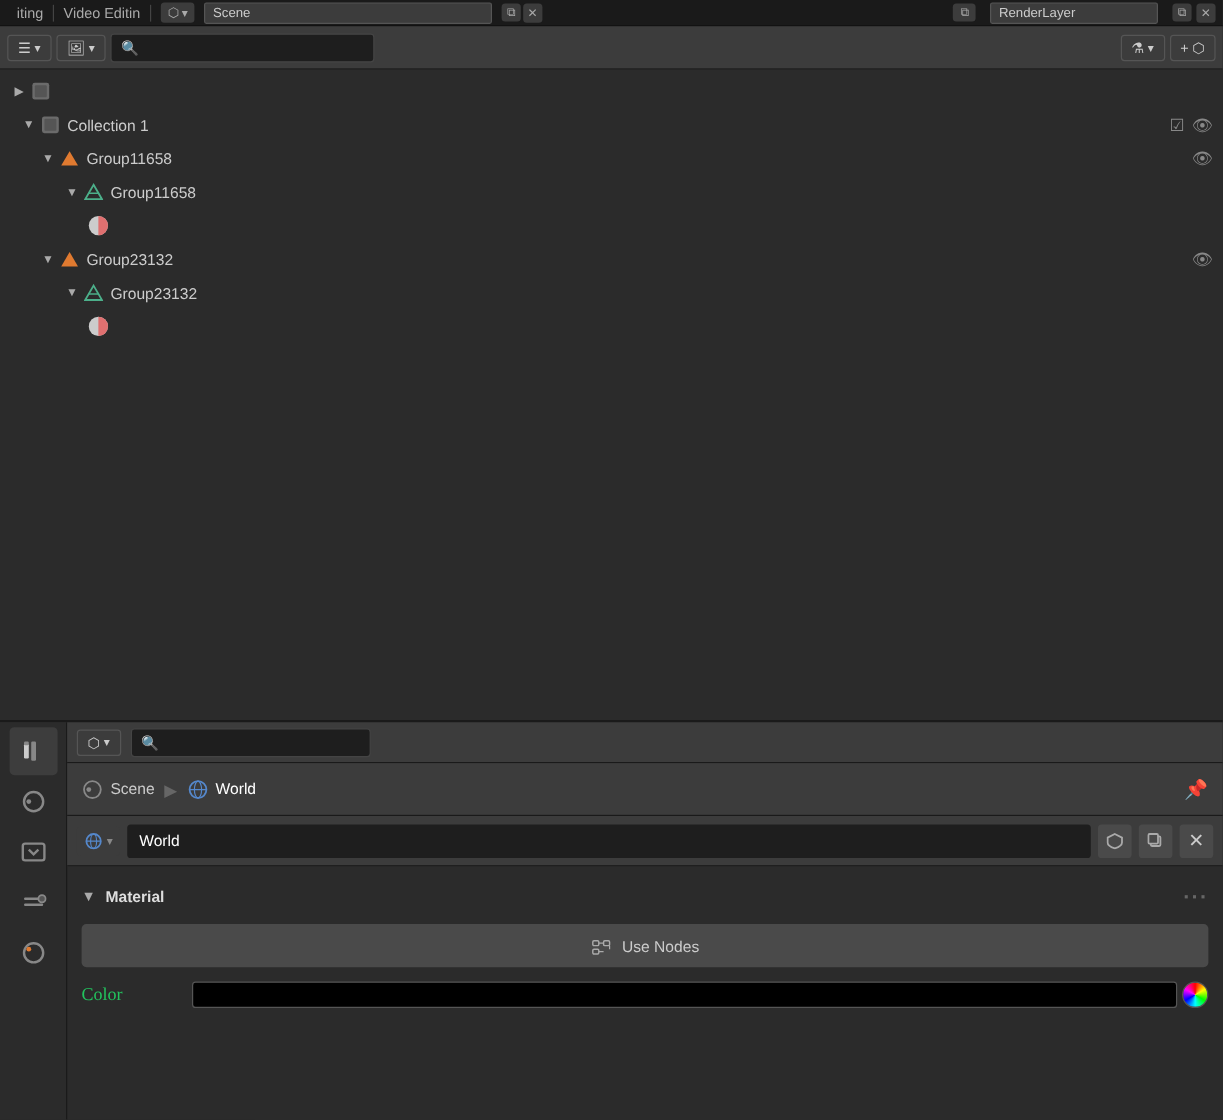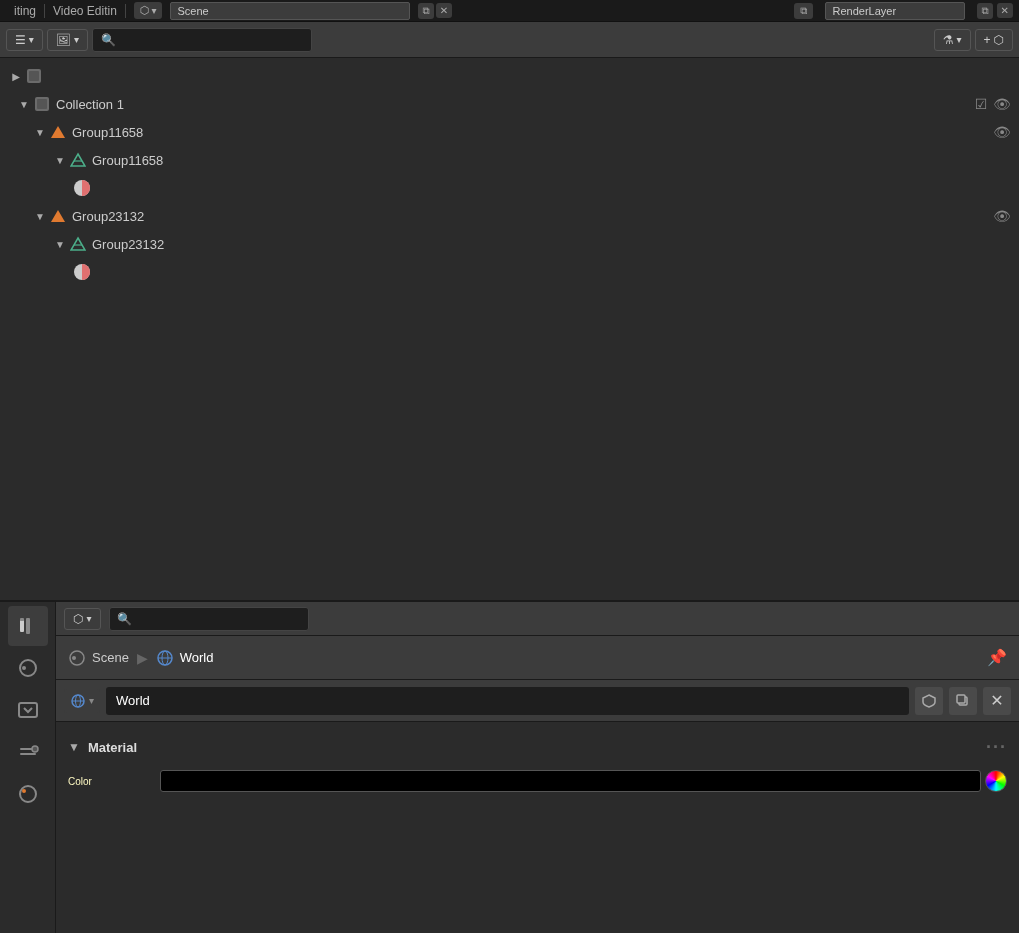--- a/index.html
+++ b/index.html
@@ -307,21 +307,21 @@
     }
 
     
     .color-row {
       height: 34px;
       display: flex;
       align-items: center;
       padding: 0 12px;
       gap: 12px;
     }
-    .color-label { color: #fef9c3; font-size: 10px; flex: 0 0 80px; }
+    .color-label { color: #22c55e; font-size: 15px; flex: 0 0 80px; font-family: Liberation Serif, serif; }
 
     
     .top-header {
       height: 22px;
       background: #1a1a1a;
       display: flex;
       align-items: center;
       padding: 0 6px;
       gap: 0;
       font-size: 12px;
@@ -630,20 +630,31 @@
       </button>
     </div>
 
     <div class="surface-section">
       <div class="section-header">
         <span style="color:#aaa; font-size:12px;">▼</span>
         <span>Material</span>
         <span class="section-dots">···</span>
       </div>
 
+      <button class="use-nodes-btn">
+        <svg width="18" height="18" viewBox="0 0 18 18">
+          <rect x="2" y="5" width="5" height="4" rx="1" fill="none" stroke="#aaa" stroke-width="1.2"></rect>
+          <rect x="11" y="5" width="5" height="4" rx="1" fill="none" stroke="#aaa" stroke-width="1.2"></rect>
+          <rect x="2" y="12" width="5" height="4" rx="1" fill="none" stroke="#aaa" stroke-width="1.2"></rect>
+          <line x1="7" y1="7" x2="11" y2="7" stroke="#aaa" stroke-width="1"></line>
+          <line x1="7" y1="14" x2="11" y2="14" stroke="#aaa" stroke-width="1"></line>
+          <line x1="16" y1="9" x2="16" y2="12" stroke="#aaa" stroke-width="1"></line>
+        </svg>
+        <span>Use Nodes</span>
+      </button>
 
       <div class="color-row">
         <span class="color-label">Color</span>
         <div style="display:flex;flex:1;align-items:center;gap:4px;">
           <div style="flex:1;height:22px;background:#000000;border-radius:3px;border:1px solid #555;"></div>
           <div style="width:22px;height:22px;background:conic-gradient(red 0deg, yellow 60deg, lime 120deg, cyan 180deg, blue 240deg, magenta 300deg, red 360deg);border-radius:50%;border:1px solid #555;"></div>
         </div>
       </div>
     </div>
 

